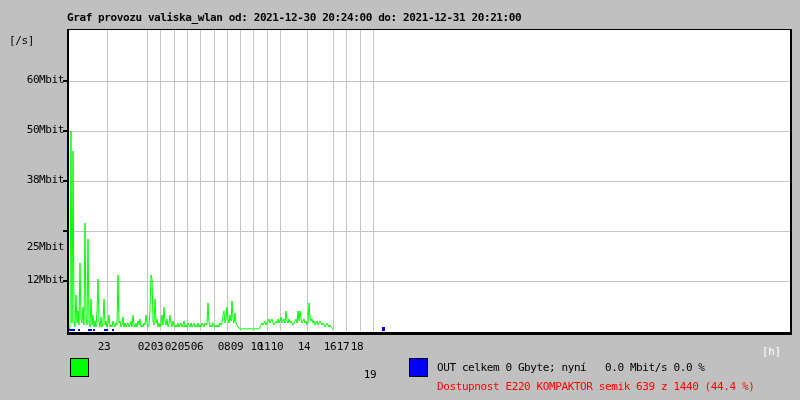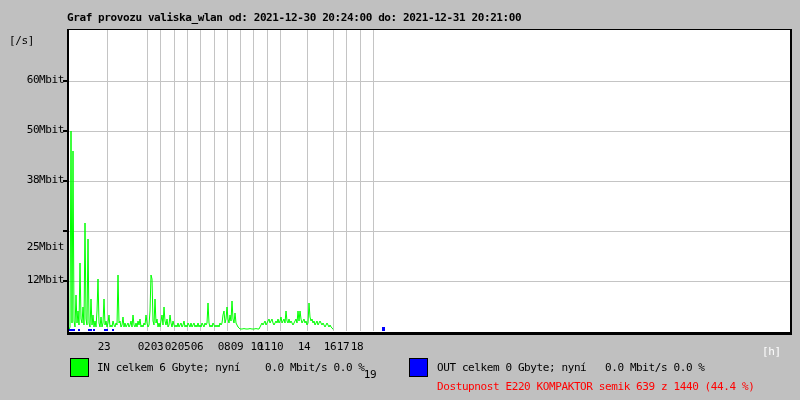--- a/index.html
+++ b/index.html
@@ -102,20 +102,19 @@
       <div class="x-tick-label" style="left: 222px;">14</div>
       <div class="x-tick-label" style="left: 248px;">16</div>
       <div class="x-tick-label" style="left: 261px;">17</div>
       <div class="x-tick-label" style="left: 275px;">18</div>
       <div class="x-tick-label" style="left: 288px; margin-top: 28px;">19</div>
     </div>
 
   <div class="abs x-unit">[h]</div>
 
   <div class="abs legend-swatch sw-in" id="in-swatch" style="background: rgb(0, 255, 0);"></div>
-  <div class="abs legend-text txt-in">IN celkem 6 Gbyte; nyní    0.0 Mbit/s 0.0 %</div>
 
   <div class="abs legend-swatch sw-out" id="out-swatch" style="background: rgb(0, 0, 255);"></div>
   <div class="abs legend-text txt-out">OUT celkem 0 Gbyte; nyní   0.0 Mbit/s 0.0 %</div>
 
   <div class="abs availability">Dostupnost E220 KOMPAKTOR semik 639 z 1440 (44.4 %)</div>
 
 </div>
 
 </body></html>

